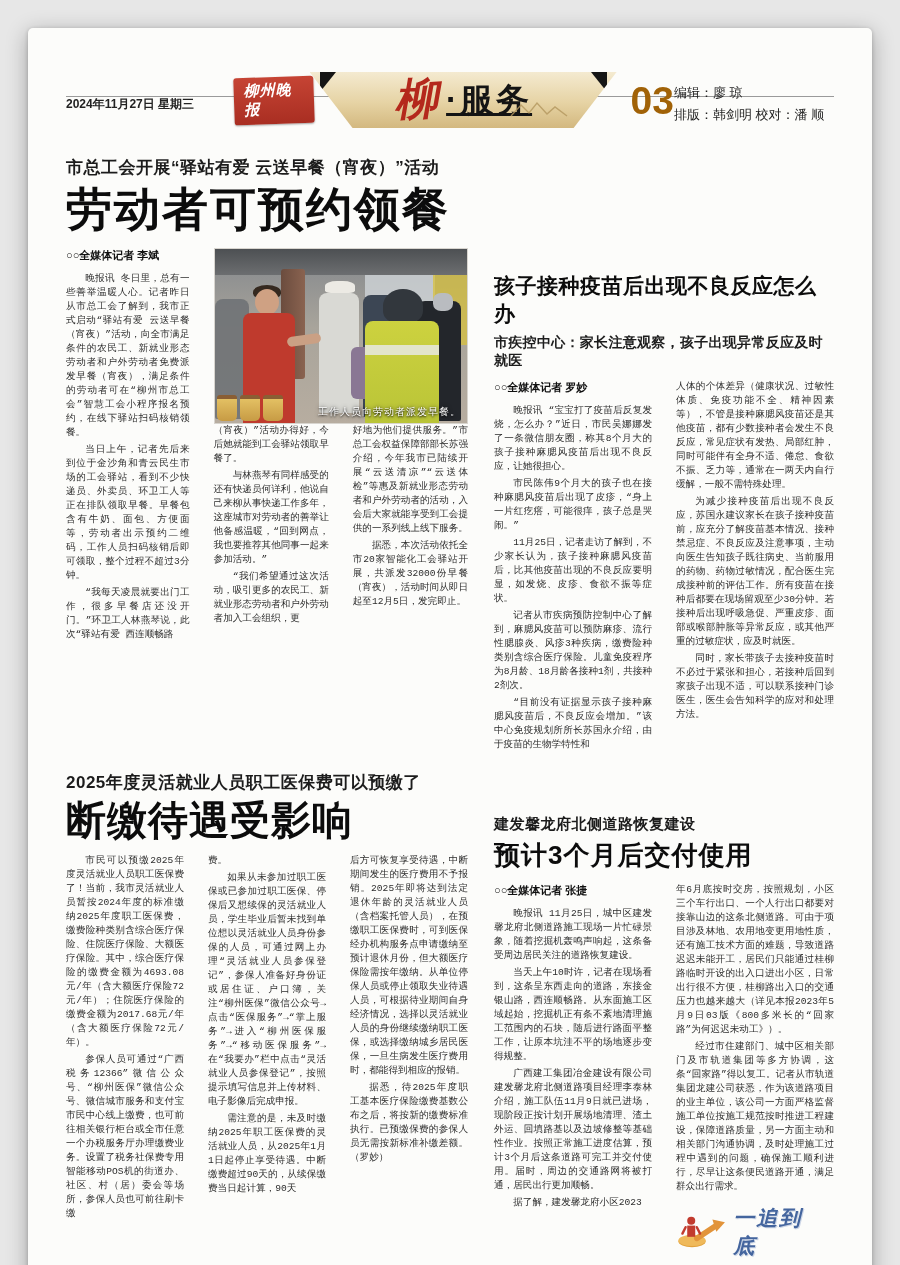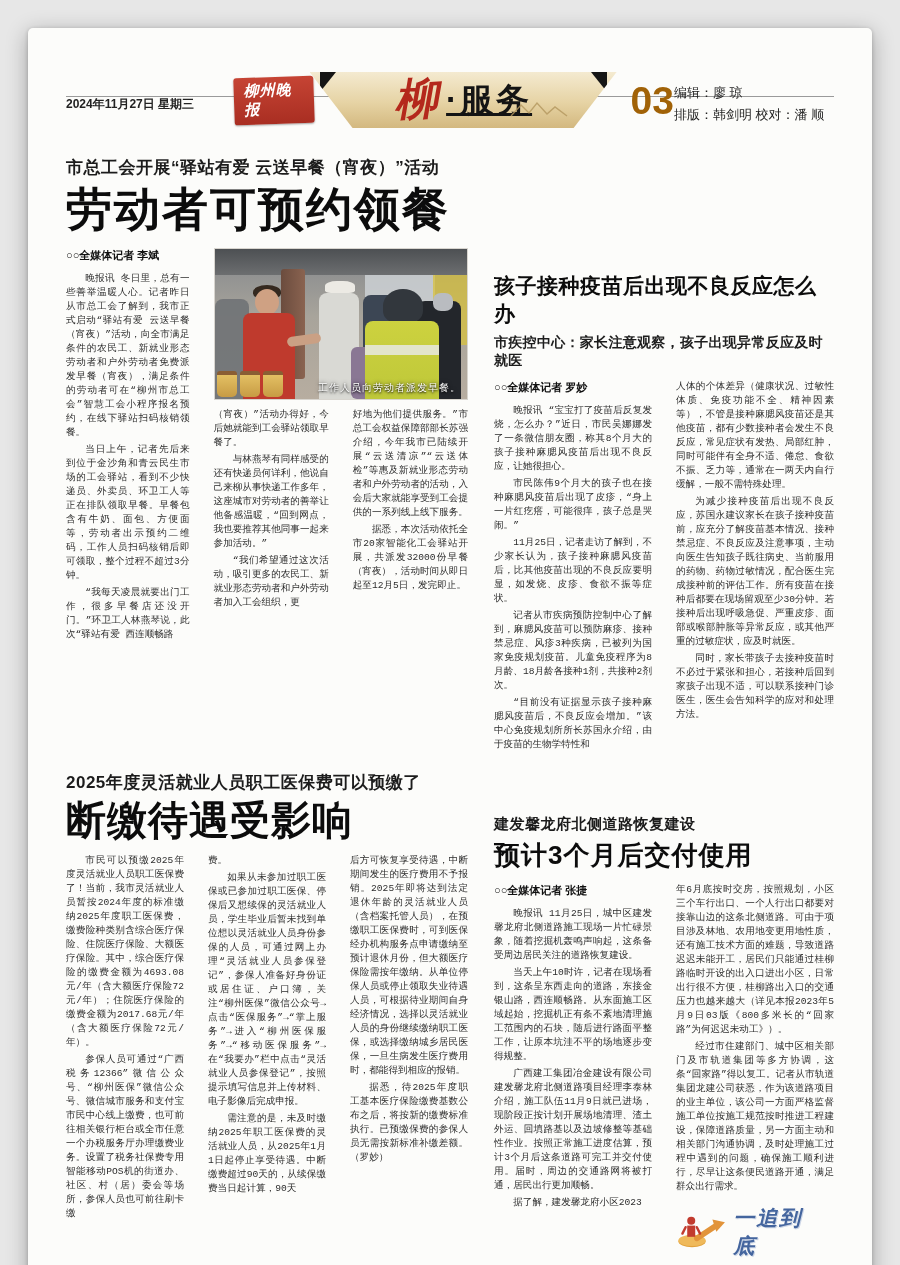--- a/index.html
+++ b/index.html
@@ -46,21 +46,21 @@
   .h-md { font-size:21px; letter-spacing:.5px; margin-bottom:6px; }
   .h-rd { font-size:26px; letter-spacing:1px; margin:4px 0 10px; }
   .subhead { font-size:14px; font-weight:700; color:#1d1d1d; margin-bottom:10px; letter-spacing:.3px;}
   .byline { font-size:11px; font-weight:bold; color:#111; margin-bottom:9px; }
   .cols { display:flex; gap:24px; }
   .col { flex:1; min-width:0; }
   .col p { font-size:9.6px; line-height:14px; color:#2d2d2d; text-align:justify; text-indent:2em;
            margin-bottom:3px; font-family:Liberation Mono, monospace; }
   .col.cont p:first-child { text-indent:0; }
   
-  .photo { position:relative; height:152px; margin-bottom:8px; overflow:hidden; border:1px solid #d8d5cf;
+  .photo { position:relative; height:176px; margin-bottom:0; overflow:hidden; border:1px solid #d8d5cf;
            background:linear-gradient(180deg,#83878c 0%,#a8a49b 45%,#b7ada0 100%); }
   .ph { position:absolute; }
   .ceiling { top:0; left:0; right:0; height:26px; background:linear-gradient(180deg,#4d5053,#6c6e70); }
   .win { top:26px; left:150px; width:70px; height:36px; background:#cfd4d8; opacity:.8;}
   .win2 { top:26px; right:0; width:34px; height:70px; background:#d8c23e; opacity:.75;}
   .pillar { top:20px; left:66px; width:24px; height:110px; background:linear-gradient(90deg,#6b4c3e,#8a6350); border-radius:3px;}
   .fig { border-radius:8px 8px 2px 2px; }
   .head { border-radius:50%; }
   .f-red  { top:64px; left:28px; width:52px; height:112px; background:#bf3a2d; }
   .f-red-head { top:40px; left:40px; width:24px; height:26px; background:#cfa183; }
@@ -176,21 +176,21 @@
       <section class="a2">
         <h2 class="headline h-md">孩子接种疫苗后出现不良反应怎么办</h2>
         <div class="subhead">市疾控中心：家长注意观察，孩子出现异常反应及时就医</div>
         <div class="cols">
           <div class="col">
             <div class="byline">○○全媒体记者 罗妙</div>
             <div>
                 <p>晚报讯 “宝宝打了疫苗后反复发烧，怎么办？”近日，市民吴娜娜发了一条微信朋友圈，称其8个月大的孩子接种麻腮风疫苗后出现不良反应，让她很担心。</p>
                 <p>市民陈伟9个月大的孩子也在接种麻腮风疫苗后出现了皮疹，“身上一片红疙瘩，可能很痒，孩子总是哭闹。”</p>
                 <p>11月25日，记者走访了解到，不少家长认为，孩子接种麻腮风疫苗后，比其他疫苗出现的不良反应要明显，如发烧、皮疹、食欲不振等症状。</p>
-                <p>记者从市疾病预防控制中心了解到，麻腮风疫苗可以预防麻疹、接种禁忌症、风疹3种疾病，已被列为国家免疫规划疫苗。儿童免疫程序为8月龄、18月龄各接种1剂，共接种2剂次。</p>
+                <p>记者从市疾病预防控制中心了解到，麻腮风疫苗可以预防麻疹、流行性腮腺炎、风疹3种疾病，缴费险种类别含综合医疗保险。儿童免疫程序为8月龄、18月龄各接种1剂，共接种2剂次。</p>
                 <p>“目前没有证据显示孩子接种麻腮风疫苗后，不良反应会增加。”该中心免疫规划所所长苏国永介绍，由于疫苗的生物学特性和</p>
               </div>
           </div>
           <div class="col cont">
               <p>人体的个体差异（健康状况、过敏性体质、免疫功能不全、精神因素等），不管是接种麻腮风疫苗还是其他疫苗，都有少数接种者会发生不良反应，常见症状有发热、局部红肿，同时可能伴有全身不适、倦怠、食欲不振、乏力等，通常在一两天内自行缓解，一般不需特殊处理。</p>
               <p>为减少接种疫苗后出现不良反应，苏国永建议家长在孩子接种疫苗前，应充分了解疫苗基本情况、接种禁忌症、不良反应及注意事项，主动向医生告知孩子既往病史、当前服用的药物、药物过敏情况，配合医生完成接种前的评估工作。所有疫苗在接种后都要在现场留观至少30分钟。若接种后出现呼吸急促、严重皮疹、面部或喉部肿胀等异常反应，或其他严重的过敏症状，应及时就医。</p>
               <p>同时，家长带孩子去接种疫苗时不必过于紧张和担心，若接种后回到家孩子出现不适，可以联系接种门诊医生，医生会告知科学的应对和处理方法。</p>
             </div>
         </div>
       </section>

